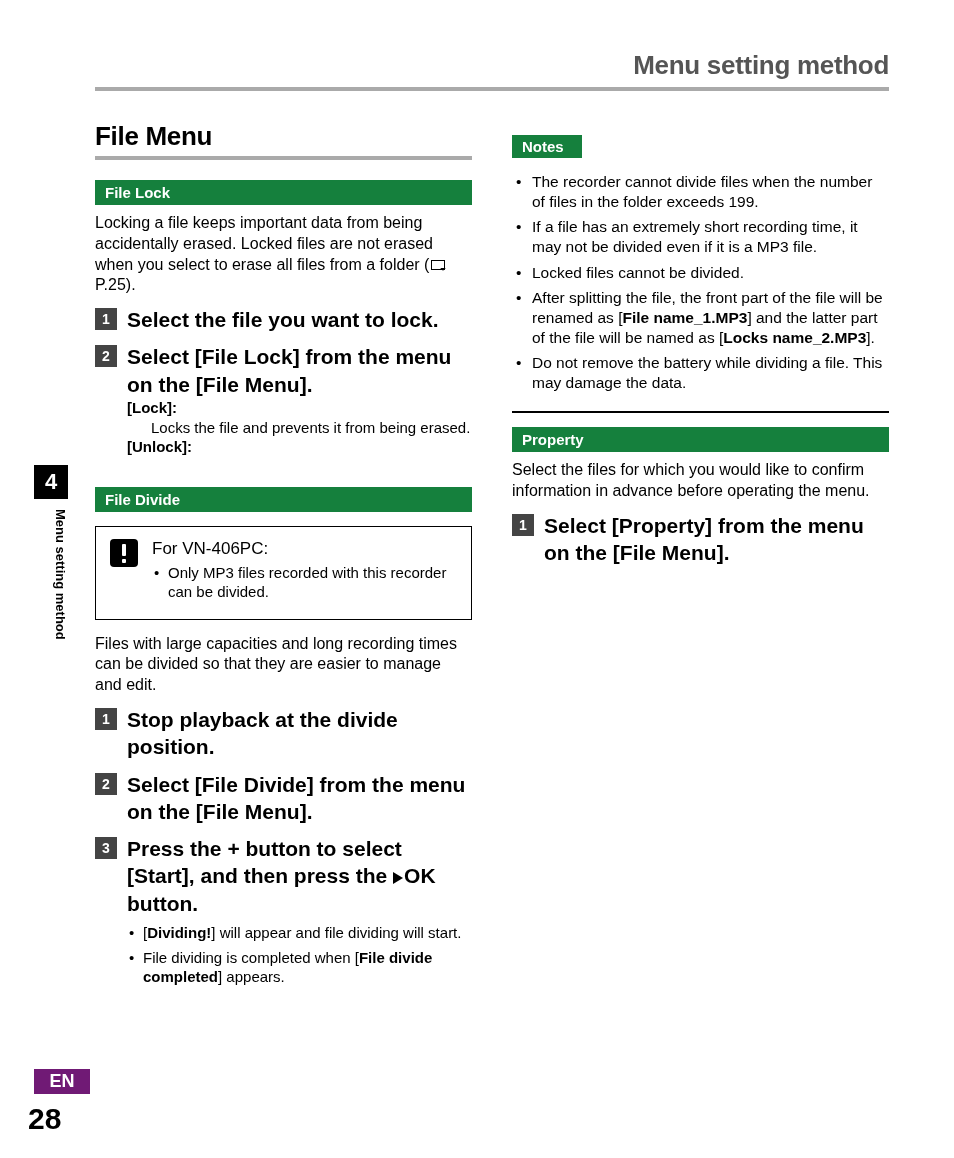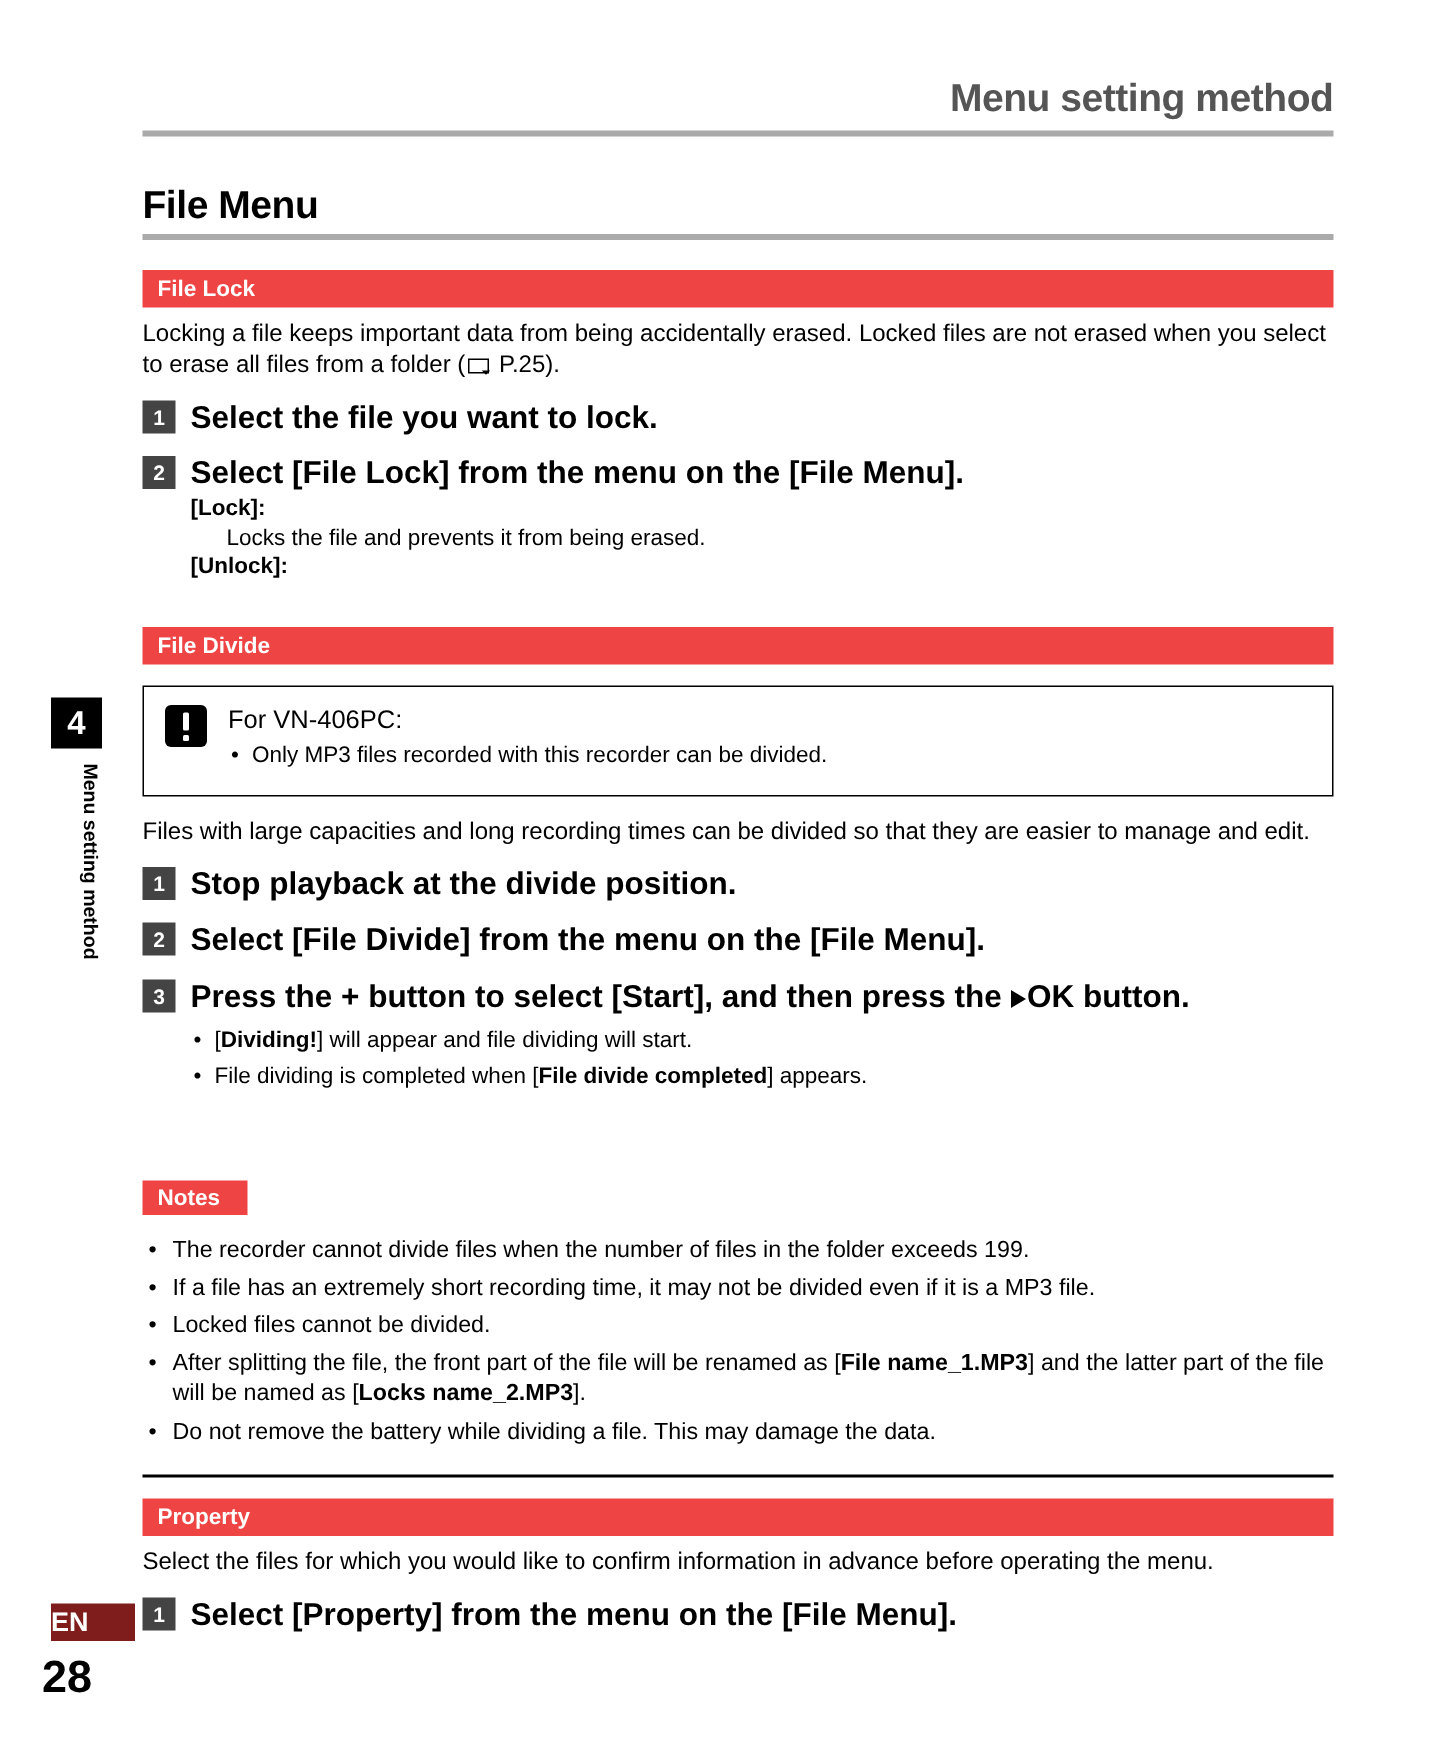--- a/index.html
+++ b/index.html
@@ -24,33 +24,32 @@
     font-family: "Segoe UI Semibold", Arial, sans-serif;
     letter-spacing: -0.3px;
     color: #555;
     border-bottom: 4px solid #aaa;
     padding-bottom: 6px;
     margin-bottom: 30px;
   }
   .columns {
     display: flex;
     gap: 40px;
-    flex-direction: column;
   }
   .col { flex: 1; min-width: 0; }
   h1.section-title {
     font-size: 26px;
     font-weight: 700;
     letter-spacing: -0.3px;
     border-bottom: 4px solid #aaa;
     padding-bottom: 4px;
     margin-bottom: 20px;
   }
   .blackbar {
-    background: #ef4444;
+    background: #15803d;
     color: #fff;
     font-weight: 700;
     font-size: 15px;
     padding: 4px 10px;
     margin-top: 14px;
     margin-bottom: 8px;
   }
   .blackbar.small { display: inline-block; min-width: 70px; padding: 3px 10px; }
   p.body {
     font-size: 16px;
@@ -165,26 +164,26 @@
     font-size: 13px;
     margin: 10px auto 0;
     text-align: center;
     display: block;
     width: 100%;
   }
   .lang-tab {
     position: absolute;
     left: 34px;
     bottom: 64px;
-    background: #7f1d1d;
+    background: #701a75;
     color: #fff;
     font-weight: 700;
     font-size: 18px;
     width: 56px;
-    text-align: left;
+    text-align: center;
     padding: 2px 0;
   }
   .page-num {
     position: absolute;
     left: 28px;
     bottom: 22px;
     font-size: 30px;
     font-weight: 700;
   }
   .xref-icon {

